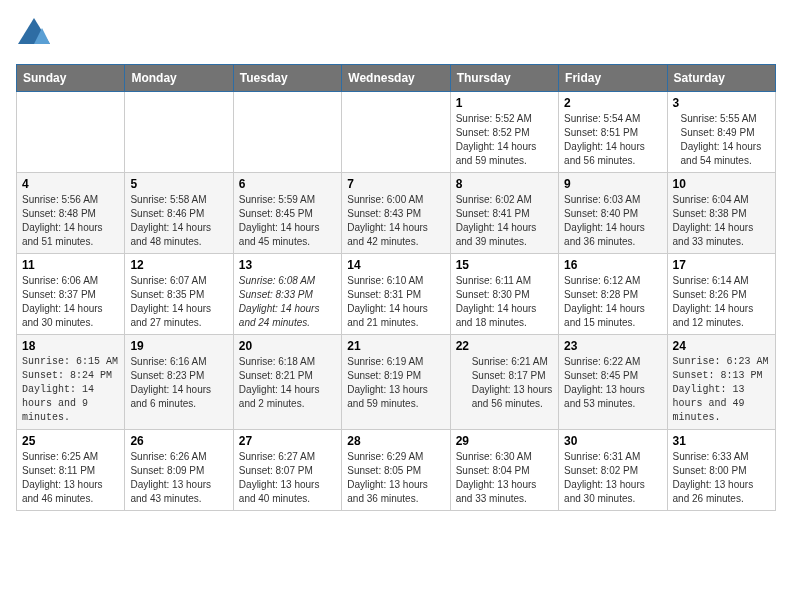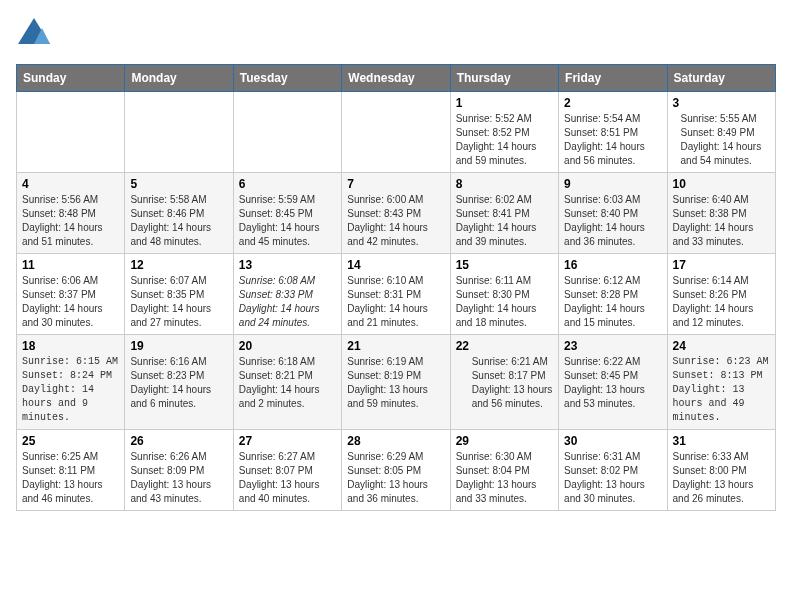--- a/index.html
+++ b/index.html
@@ -174,21 +174,21 @@
 Daylight: 14 hours and 39 minutes.</div>
         </td>
         <td>
           <span class="day-number">9</span>
           <div class="day-content" style="white-space: pre-wrap;">Sunrise: 6:03 AM
 Sunset: 8:40 PM
 Daylight: 14 hours and 36 minutes.</div>
         </td>
         <td>
           <span class="day-number">10</span>
-          <div class="day-content" style="white-space: pre-wrap;">Sunrise: 6:40 AM
+          <div class="day-content" style="white-space: pre-wrap;">Sunrise: 6:04 AM
 Sunset: 8:38 PM
 Daylight: 14 hours and 33 minutes.</div>
         </td>
       </tr>
       <tr>
         <td>
           <span class="day-number">11</span>
           <div class="day-content" style="white-space: pre-wrap;">Sunrise: 6:06 AM
 Sunset: 8:37 PM
 Daylight: 14 hours and 30 minutes.</div>

